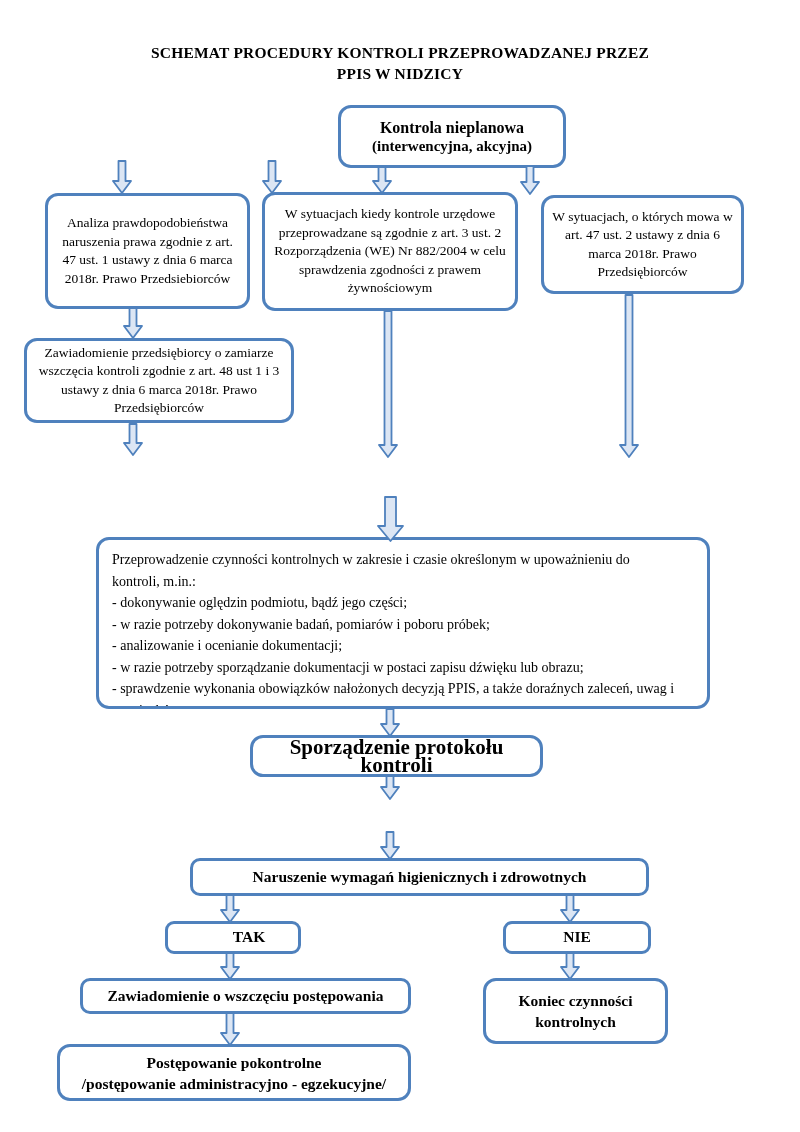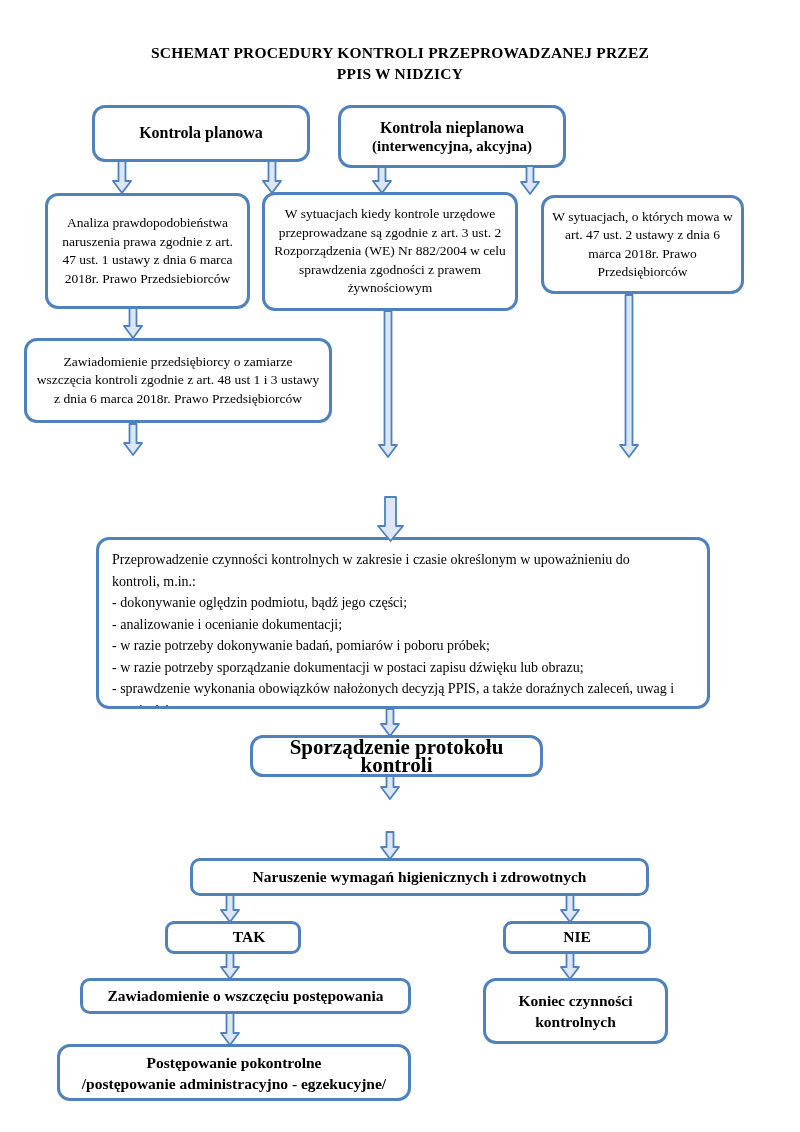--- a/index.html
+++ b/index.html
@@ -32,51 +32,48 @@
 </head>
 <body>
 
 <div class="page">
 
   <div class="title">
     <div>SCHEMAT PROCEDURY KONTROLI PRZEPROWADZANEJ PRZEZ</div>
     <div>PPIS W NIDZICY</div>
   </div>
 
-  <div class="box bold" style="left:92px;top:105px;width:218px;height:57px;font-size:16px;">
-    <span>Kontrola planowa</span>
-  </div>
 
   <div class="box bold" style="left:338px;top:105px;width:228px;height:63px;font-size:15px;line-height:19px;">
     <span style="font-size:16px;">Kontrola nieplanowa</span>
     <span>(interwencyjna, akcyjna)</span>
   </div>
 
   <div class="box" style="left:45px;top:193px;width:205px;height:116px;">
     <span>Analiza prawdopodobieństwa naruszenia prawa zgodnie z art. 47 ust. 1 ustawy z dnia 6 marca 2018r. Prawo Przedsiebiorców</span>
   </div>
 
   <div class="box" style="left:262px;top:192px;width:256px;height:119px;">
     <span>W sytuacjach kiedy kontrole urzędowe przeprowadzane są zgodnie z art. 3 ust. 2 Rozporządzenia (WE) Nr 882/2004 w celu sprawdzenia zgodności z prawem żywnościowym</span>
   </div>
 
   <div class="box" style="left:541px;top:195px;width:203px;height:99px;">
     <span>W sytuacjach, o których mowa w art. 47 ust. 2 ustawy z dnia 6 marca 2018r. Prawo Przedsiębiorców</span>
   </div>
 
-  <div class="box" style="left:24px;top:338px;width:308px;height:85px;">
+  <div class="box" style="left:24px;top:338px;width:270px;height:85px;">
     <span>Zawiadomienie przedsiębiorcy o zamiarze wszczęcia kontroli zgodnie z art. 48 ust 1 i 3 ustawy z dnia 6 marca 2018r. Prawo Przedsiębiorców</span>
   </div>
 
 
   <div class="box big-list" style="left:96px;top:537px;width:614px;height:172px;">
     <div>Przeprowadzenie czynności kontrolnych w zakresie i czasie określonym w upoważnieniu do kontroli, m.in.:</div>
     <div class="hang">- dokonywanie oględzin podmiotu, bądź jego części;</div>
+    <div class="hang">- w razie potrzeby dokonywanie badań, pomiarów i poboru próbek;</div>
     <div class="hang">- analizowanie i ocenianie dokumentacji;</div>
-    <div class="hang">- w razie potrzeby dokonywanie badań, pomiarów i poboru próbek;</div>
     <div class="hang">- w razie potrzeby sporządzanie dokumentacji w postaci zapisu dźwięku lub obrazu;</div>
     <div class="hang">- sprawdzenie wykonania obowiązków nałożonych decyzją PPIS, a także  doraźnych zaleceń, uwag i wniosków.</div>
   </div>
 
   <div class="box bold" style="left:250px;top:735px;width:293px;height:42px;font-size:21px;">
     <span>Sporządzenie protokołu kontroli</span>
   </div>
 
 
   <div class="box bold" style="left:190px;top:858px;width:459px;height:38px;font-size:15.5px;border-radius:10px;">

